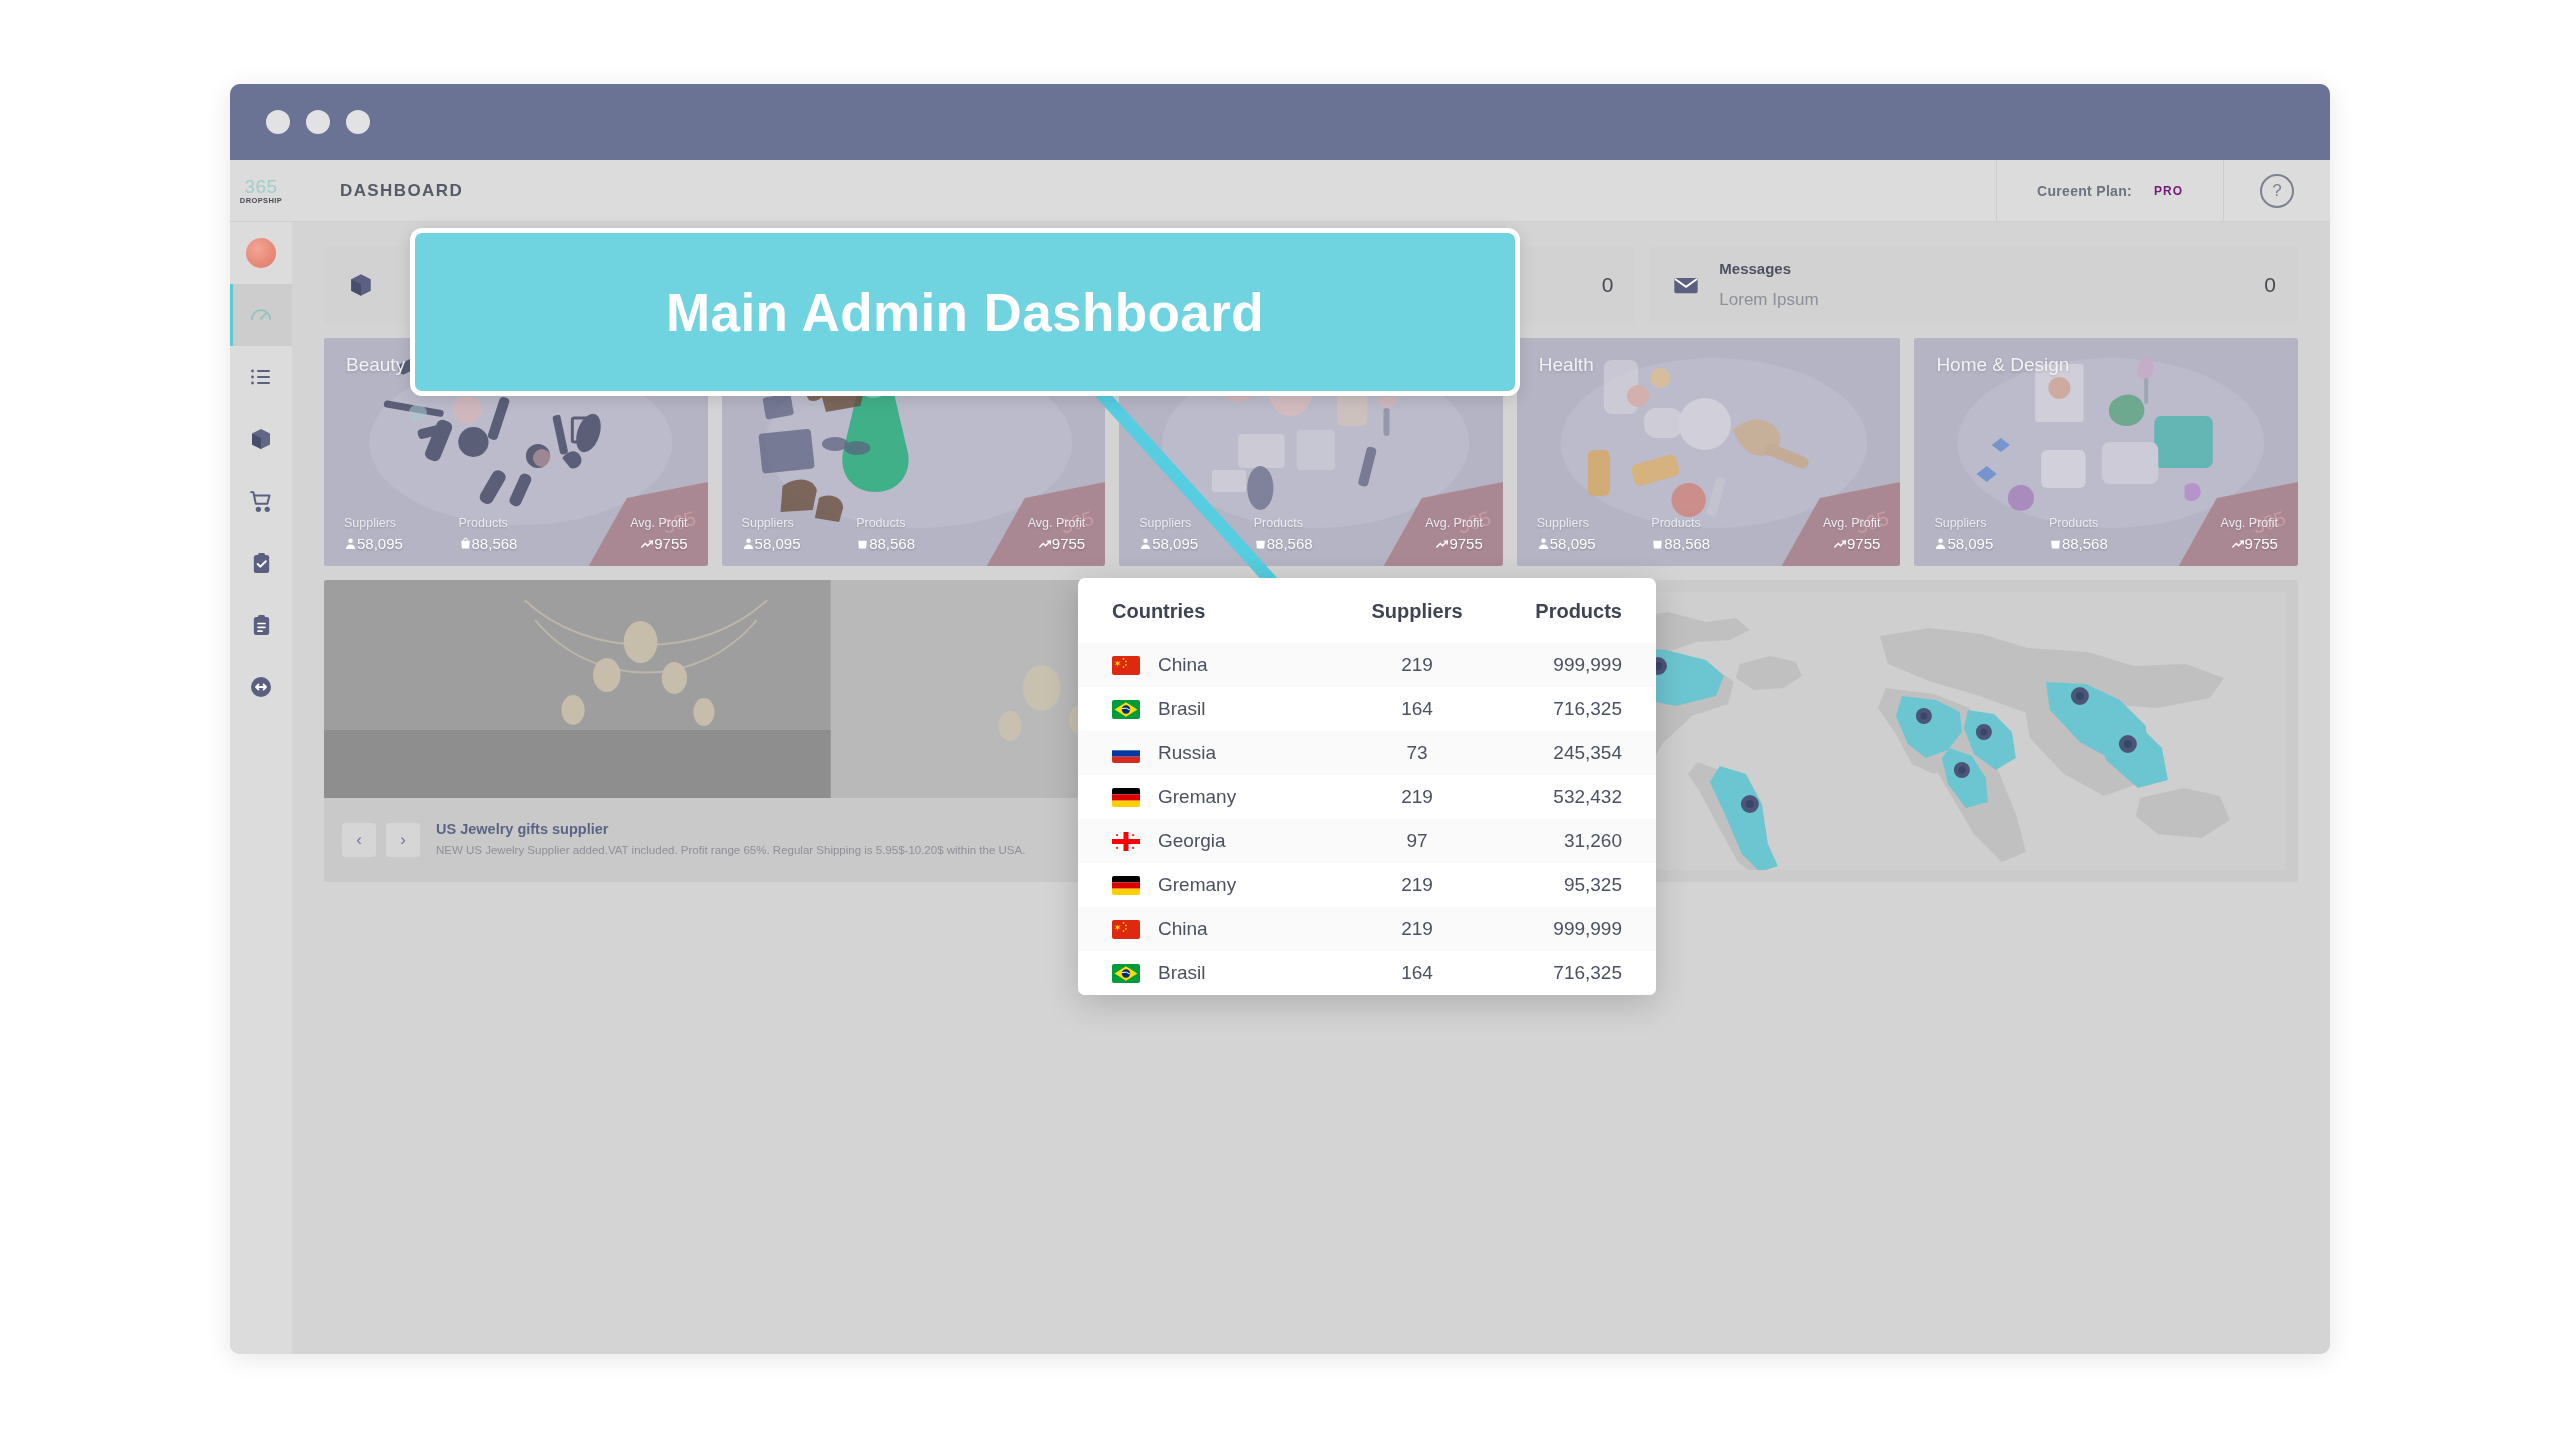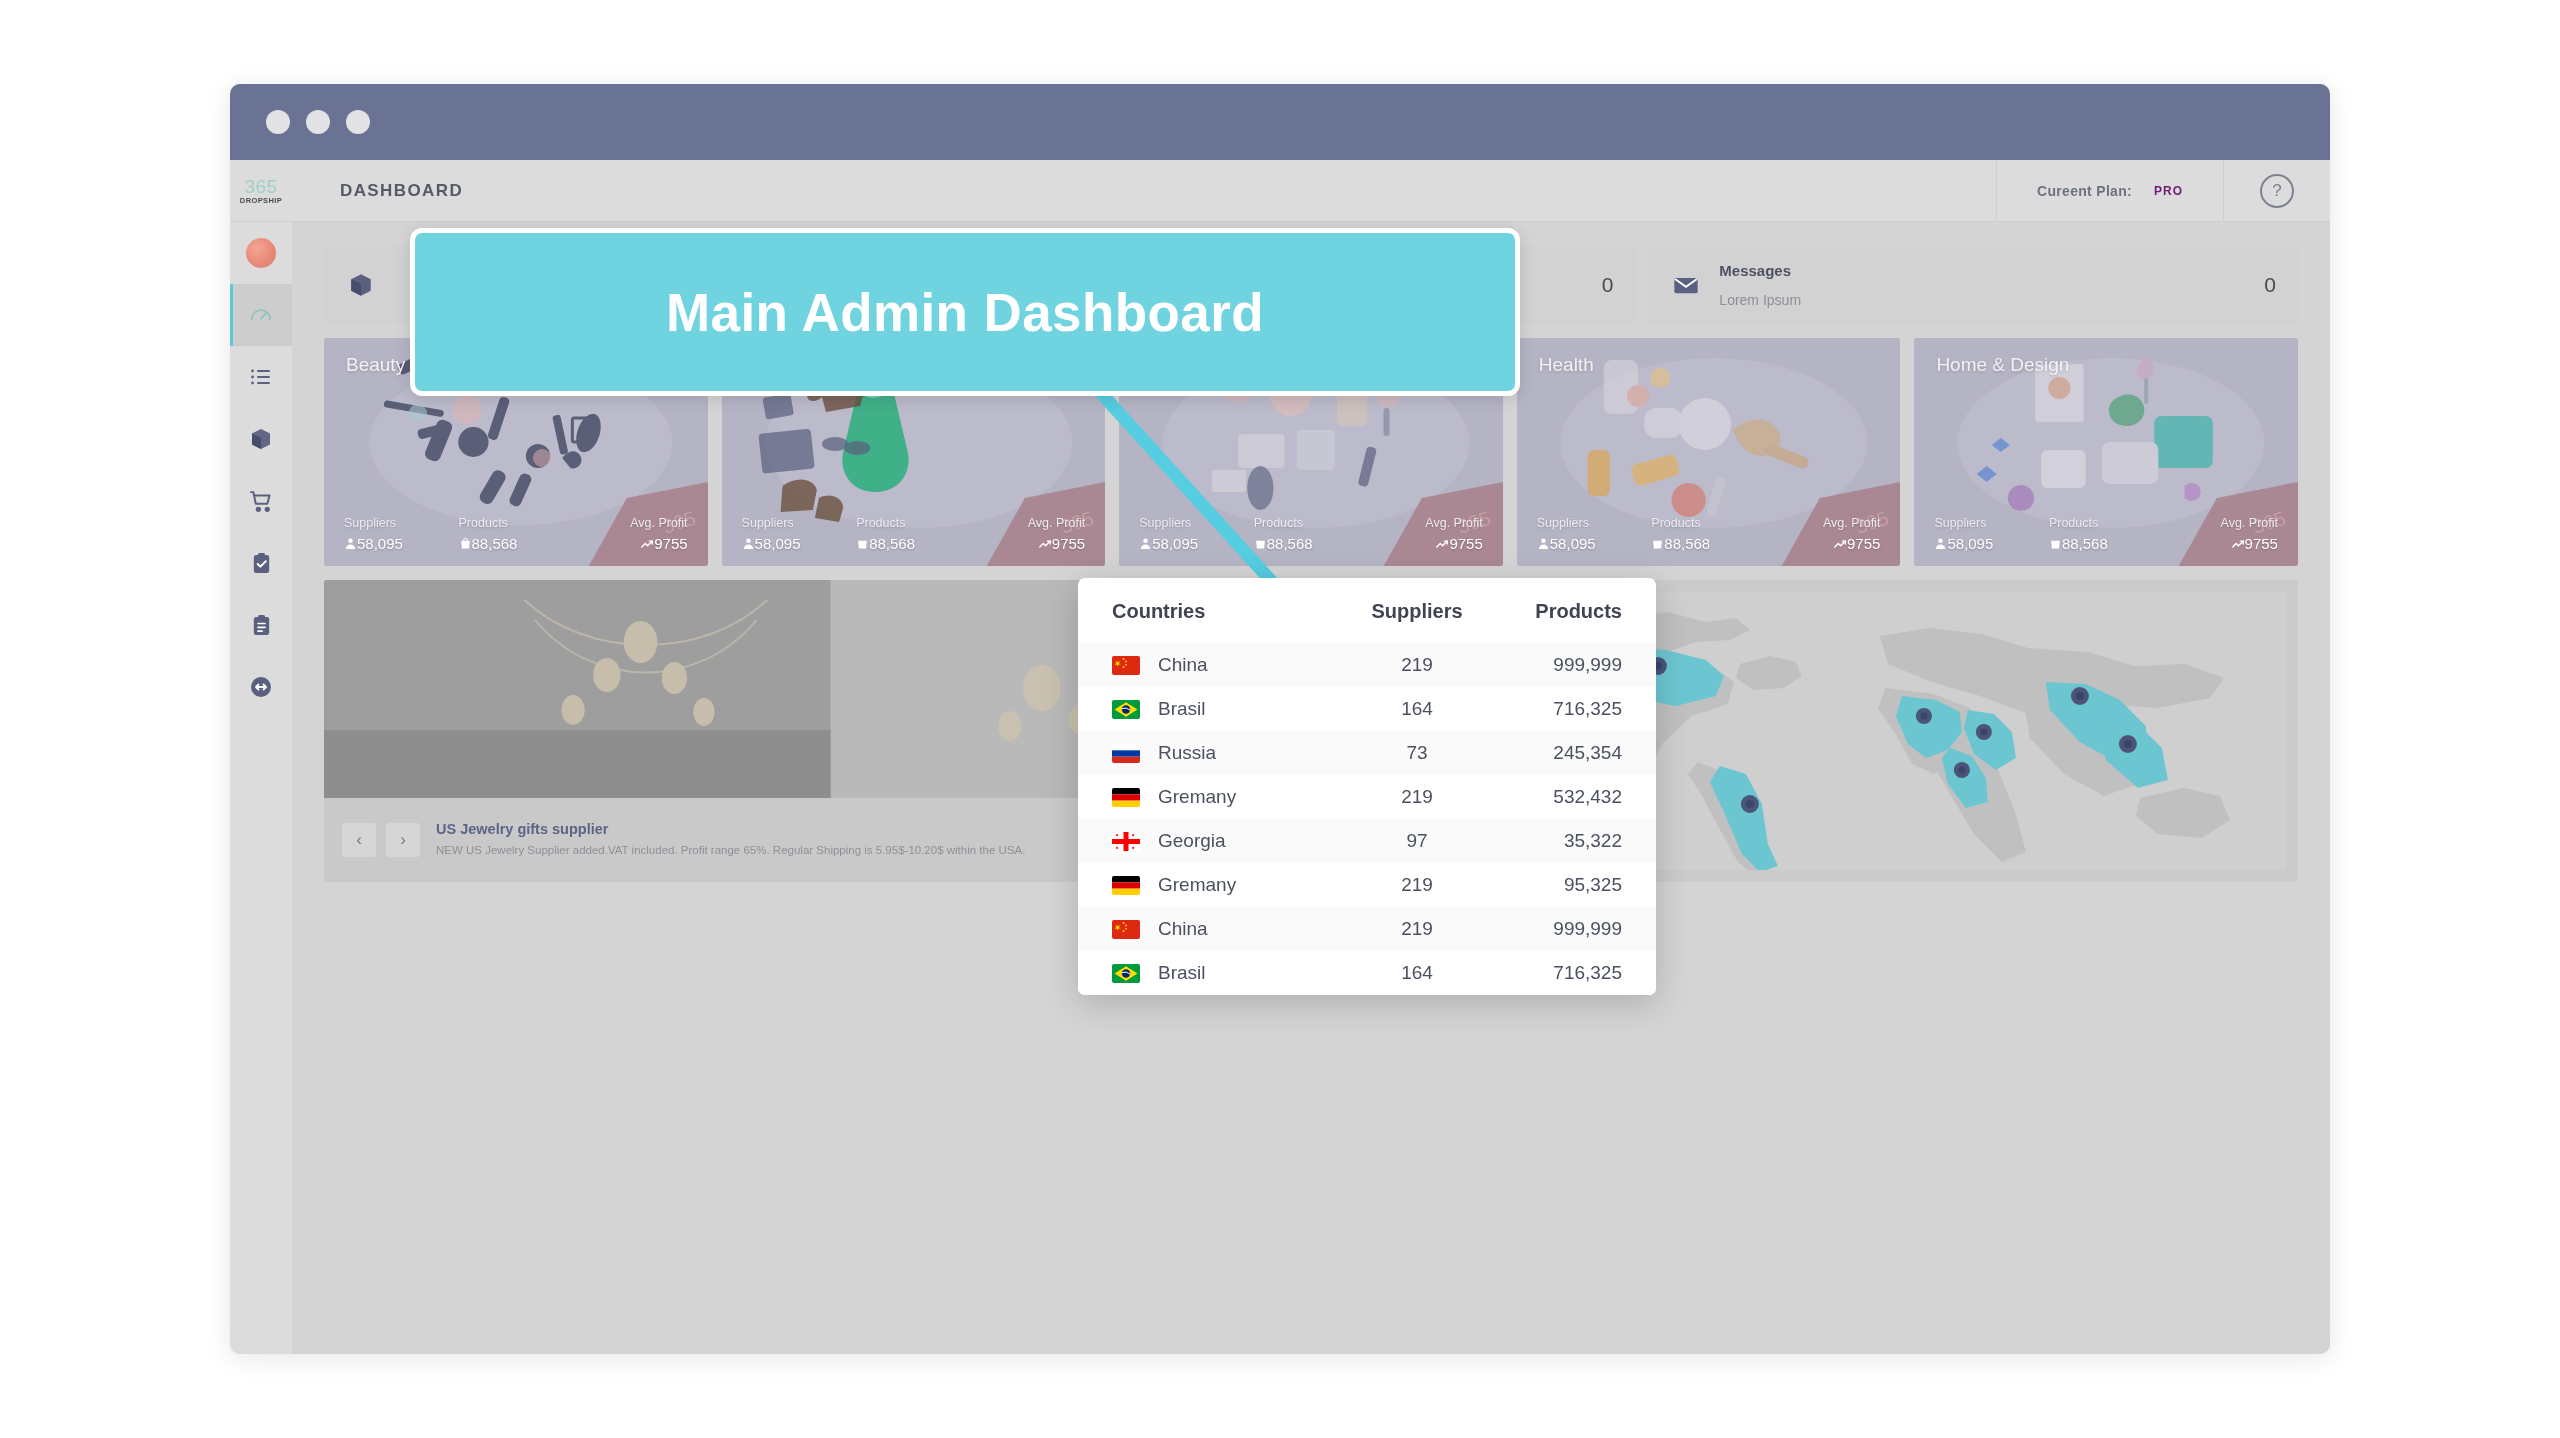--- a/index.html
+++ b/index.html
@@ -95,21 +95,21 @@
   
   .kpi-row { display: flex; gap: 14px; }
   .kpi {
     flex: 1; height: 78px; background: #d2d2d2;
     display: flex; align-items: center; gap: 18px; padding: 0 22px;
     border-radius: 2px;
   }
   .kpi-ico { width: 30px; display: flex; align-items: center; justify-content: center; color: #5b6080; }
   .kpi-txt { display: flex; flex-direction: column; gap: 13px; }
   .kpi-title { font-size: 15px; font-weight: bold; color: #4d5162; }
-  .kpi-sub { font-size: 14px; color: #8d8f9b; }
+  .kpi-sub { font-size: 17px; color: #8d8f9b; }
   .kpi-val { margin-left: auto; font-size: 21px; color: #4a4a52; }
 
   
   .cat-row { display: flex; gap: 14px; margin-top: 14px; }
   .cat {
     flex: 1; height: 228px; border-radius: 3px;
     position: relative; overflow: hidden;
     background: #b3b2c4;
   }
   .cat-scene { position: absolute; inset: 0; }
@@ -820,21 +820,21 @@
                 <rect x="20.6" y="2" width="1" height="2.2"></rect>
                 <rect x="4" y="15.4" width="2.2" height="1"></rect>
                 <rect x="4.6" y="14.8" width="1" height="2.2"></rect>
                 <rect x="20" y="15.4" width="2.2" height="1"></rect>
                 <rect x="20.6" y="14.8" width="1" height="2.2"></rect>
               </g>
             </svg></span>
           <span class="cname">Georgia</span>
         </div>
       <div class="pc2">97</div>
-      <div class="pc3">35,322</div>
+      <div class="pc3">31,260</div>
     </div>
 
     <div class="prow">
       <div class="pc1">
           <span class="flag"><svg width="28" height="19" viewBox="0 0 28 19">
               <rect width="28" height="6.33" fill="#000000"></rect>
               <rect y="6.33" width="28" height="6.33" fill="#dd0000"></rect>
               <rect y="12.66" width="28" height="6.34" fill="#ffce00"></rect>
             </svg></span>
           <span class="cname">Gremany</span>

